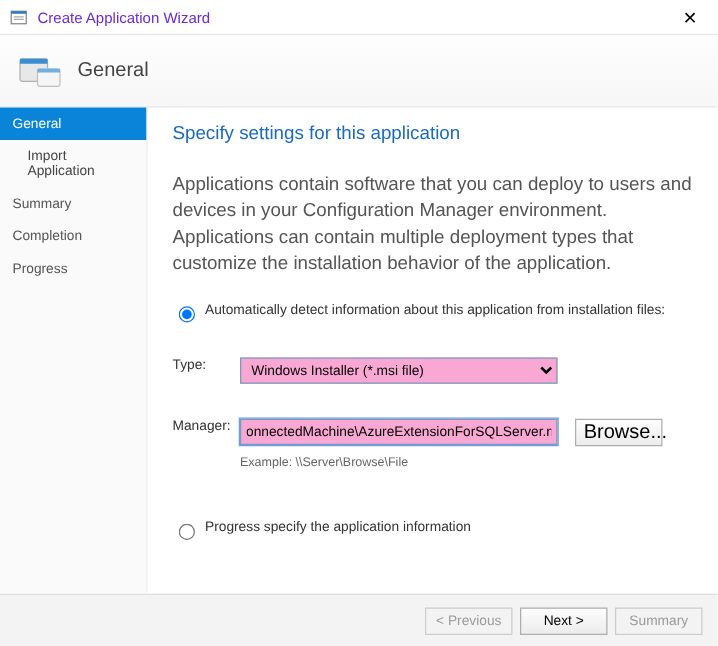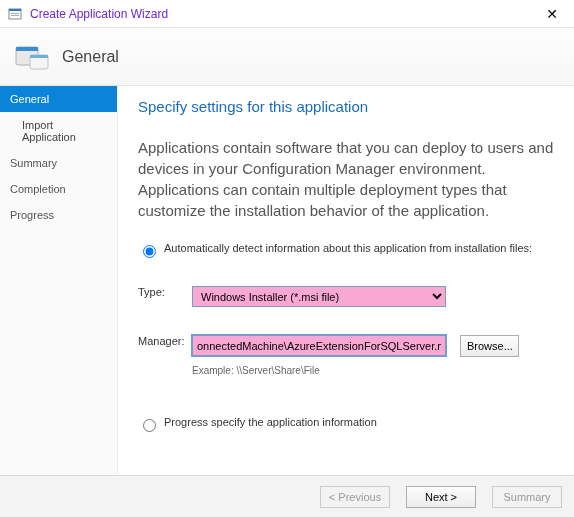--- a/index.html
+++ b/index.html
@@ -23,28 +23,28 @@
   .radio-row input[type=radio] { margin-right: 8px; }
   .form-row { display: flex; margin-bottom: 8px; margin-top: 28px; }
   .form-row .lbl { width: 54px; font-size: 11px; color: #333; }
   .form-row select, .form-row input[type=text] {
     font-size: 11px; height: 21px; border: 1px solid #7a9ac0;
     padding: 1px 4px; background: #f9a8d4;
   }
   .form-row select { width: 254px; }
   .form-row input[type=text] { width: 254px; outline: 1px solid #6aa0e0; }
   .browse-btn {
-    margin-left: 14px; width: 59px; height: 22px; font-size: 11px;
+    margin-left: 14px; width: 70px; height: 22px; font-size: 16px;
     background: linear-gradient(#fdfdfd,#ececec); border: 1px solid #adadad; cursor: pointer;
   }
   .example { font-size: 10px; color: #666; margin-left: 54px; margin-top: 2px; margin-bottom: 40px; }
   .footer {
     position: absolute; bottom: 0; left: 0; right: 0; height: 42px;
     background: #f3f3f3; border-top: 1px solid #ddd;
-    display: flex; align-items: center; justify-content: flex-end; padding: 0 12px; gap: 16px;
+    display: flex; align-items: center; justify-content: flex-end; padding: 0 12px; gap: 6px;
   }
   .footer button {
     width: 70px; height: 22px; font-size: 11px;
     background: linear-gradient(#fdfdfd,#ececec); border: 1px solid #adadad; cursor: pointer;
   }
   .footer button:disabled {
     color: #9a9a9a; background: #f3f3f3; border: 1px solid #ccc; cursor: default;
   }
 </style>
 </head>
@@ -94,21 +94,21 @@
       <select>
         <option>Windows Installer (*.msi file)</option>
       </select>
     </div>
 
     <div class="form-row">
       <span class="lbl">Manager:</span>
       <input type="text" value="onnectedMachine\AzureExtensionForSQLServer.msi" style="">
       <button class="browse-btn">Browse...</button>
     </div>
-    <div class="example">Example: \\Server\Share\File</div>
+    <div class="example">Example: \\Server\Browse\File</div>
 
     <label class="radio-row">
       <input type="radio" name="mode" style="">
       <span>Progress specify the application information</span>
     </label>
   </div>
 </div>
 
 <div class="footer">
   <button disabled="">&lt; Previous</button>

